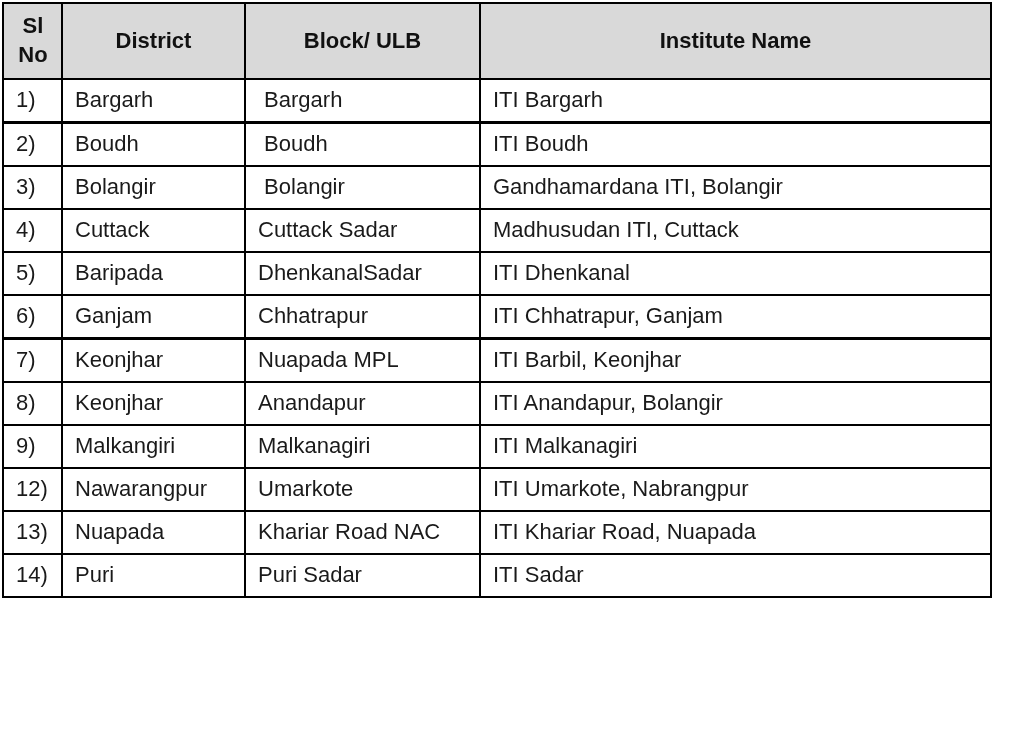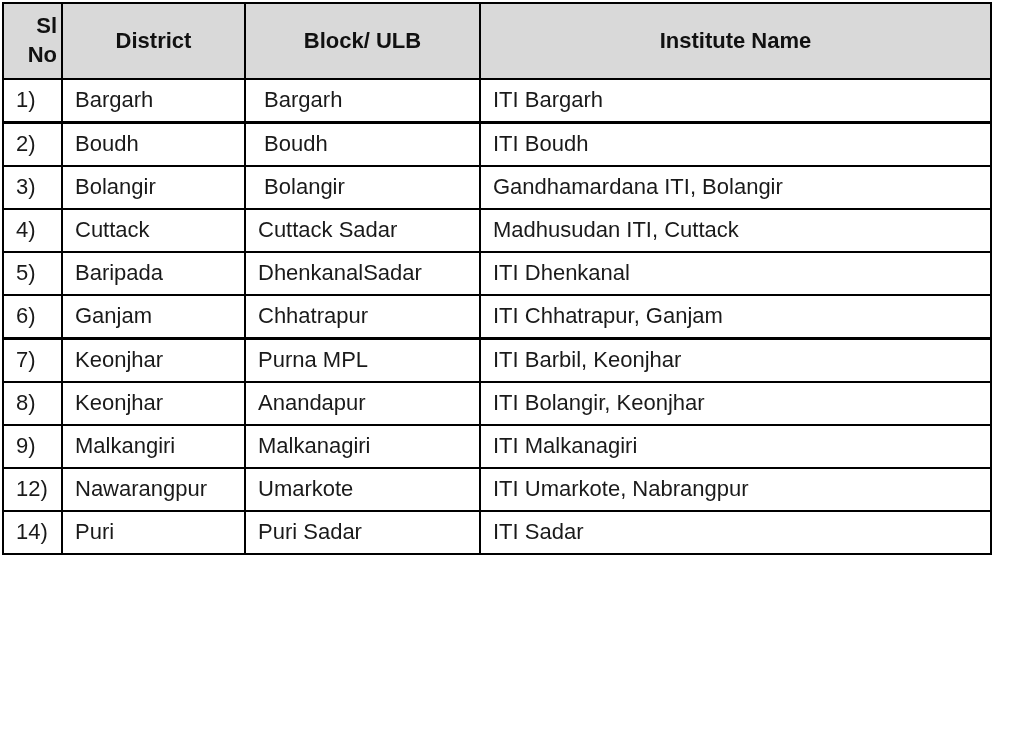--- a/index.html
+++ b/index.html
@@ -36,21 +36,21 @@
     background: #d9d9d9;
     color: #111111;
     font-size: 22px;
     font-weight: bold;
     height: 74px;
     text-align: center;
     padding: 0 4px;
     line-height: 1.3;
   }
   .inst-table th.h-slno {
-    text-align: right;
+    text-align: center;
     padding-left: 5px;
   }
   .inst-table td {
     color: #1a1a1a;
     font-size: 22px;
     height: 41px;
     padding: 0 4px 0 12px;
     text-align: left;
     white-space: pre;
     line-height: 1.1;
@@ -111,42 +111,48 @@
         </tr>
         <tr class="group-end">
           <td>6)</td>
           <td>Ganjam</td>
           <td>Chhatrapur</td>
           <td>ITI Chhatrapur, Ganjam</td>
         </tr>
         <tr>
           <td>7)</td>
           <td>Keonjhar</td>
-          <td>Purna MPL</td>
+          <td>Nuapada MPL</td>
           <td>ITI Barbil, Keonjhar</td>
         </tr>
         <tr>
           <td>8)</td>
           <td>Keonjhar</td>
           <td>Anandapur</td>
-          <td>ITI Bolangir, Keonjhar</td>
+          <td>ITI Anandapur, Bolangir</td>
         </tr>
         <tr>
           <td>9)</td>
           <td>Malkangiri</td>
           <td>Malkanagiri</td>
           <td>ITI Malkanagiri</td>
         </tr>
         <tr>
           <td>12)</td>
           <td>Nawarangpur</td>
           <td>Umarkote</td>
           <td>ITI Umarkote, Nabrangpur</td>
         </tr>
         <tr>
+          <td>13)</td>
+          <td>Nuapada</td>
+          <td>Khariar Road NAC</td>
+          <td>ITI Khariar Road, Nuapada</td>
+        </tr>
+        <tr>
           <td>14)</td>
           <td>Puri</td>
           <td>Puri Sadar</td>
           <td>ITI Sadar</td>
         </tr>
       </tbody>
   </table>
 </div>
 
 </body></html>

